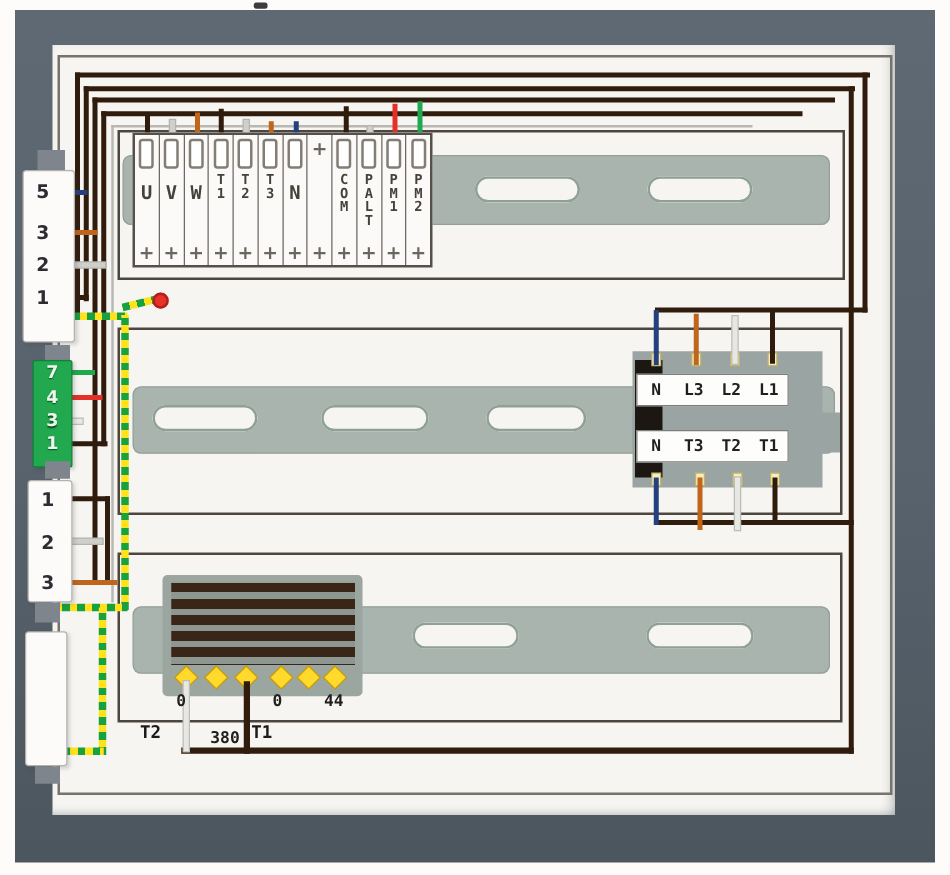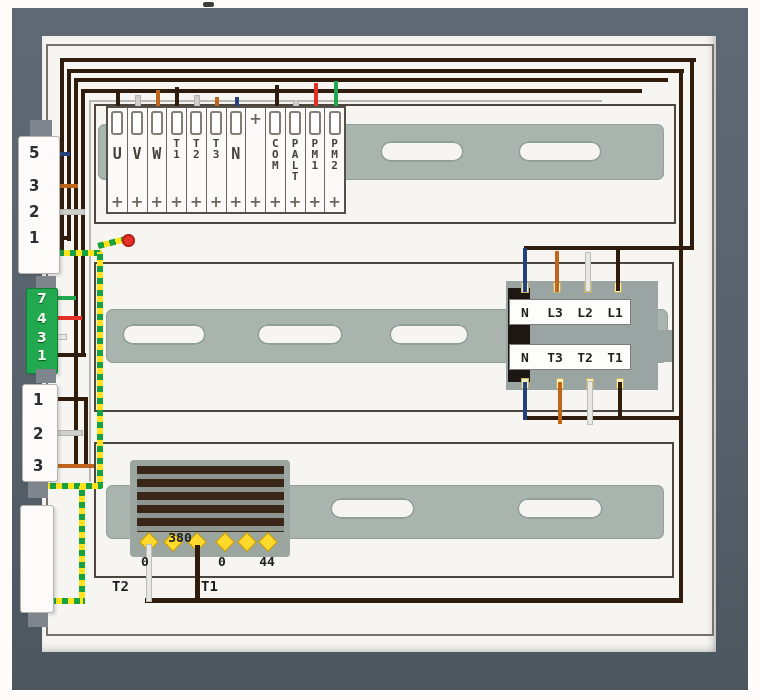--- a/index.html
+++ b/index.html
@@ -265,18 +265,18 @@
   <div class="xwind"></div>
   <div class="xterm" style="left:143px;top:536px;"></div>
   <div class="xterm" style="left:167px;top:536px;"></div>
   <div class="xterm" style="left:191px;top:536px;"></div>
   <div class="xterm" style="left:219px;top:536px;"></div>
   <div class="xterm" style="left:241px;top:536px;"></div>
   <div class="xterm" style="left:262px;top:536px;"></div>
   <div class="w cw" style="left:147px;top:545px;width:4px;height:56px;"></div>
   <div class="w cd" style="left:195px;top:545px;width:5px;height:58px;"></div>
   <span class="xtap" style="left:145px;top:554px;">0</span>
-  <span class="xtap" style="left:180px;top:530px;">380</span>
+  <span class="xtap" style="left:180px;top:583px;">380</span>
   <span class="xtap" style="left:222px;top:554px;">0</span>
   <span class="xtap" style="left:267px;top:554px;">44</span>
   <span class="xsec" style="left:112px;top:578px;">T2</span>
   <span class="xsec" style="left:201px;top:578px;">T1</span>
 </div>
 
 </body></html>

